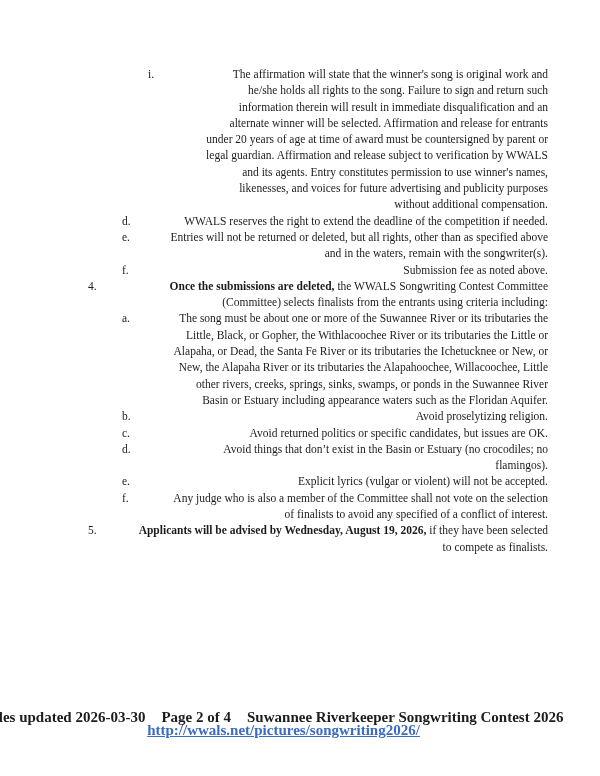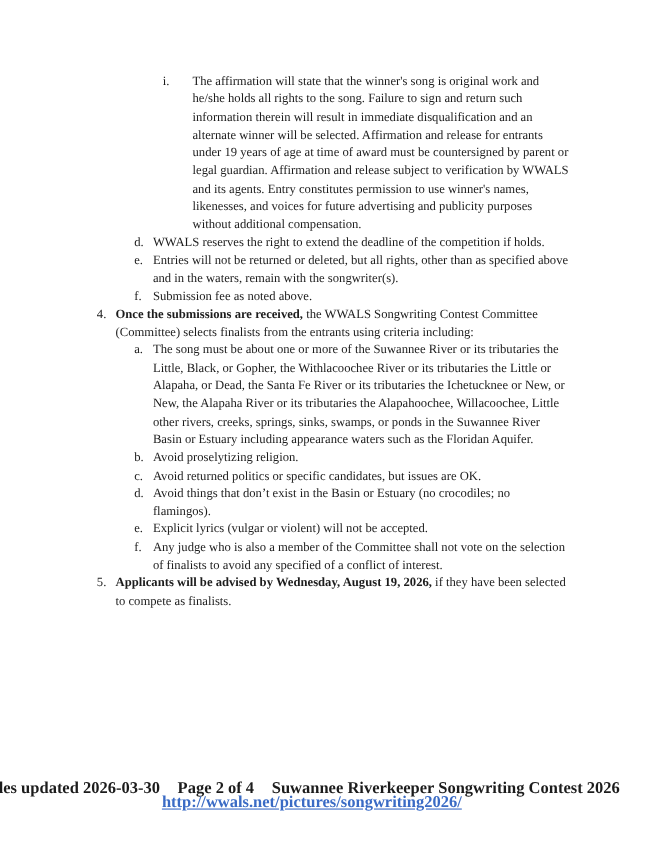--- a/index.html
+++ b/index.html
@@ -18,21 +18,21 @@
     font-size: 11.5px;
     line-height: 16.3px;
   }
   .item { display: flex; align-items: flex-start; }
   .item.level1 { margin-left: 0; }
   .item.level2 { margin-left: 34px; }
   .item.level3 { margin-left: 60px; }
   .marker { flex: 0 0 17px; width: 17px; }
   .level3 .marker { flex: 0 0 27px; width: 27px; }
   .item-body { flex: 1 1 auto; min-width: 0; }
-  .line { white-space: nowrap; }
+  .line { white-space: nowrap; text-align: right; }
   .bold { font-weight: bold; }
   .footer {
     position: absolute;
     top: 711px; left: 0; width: 543px;
     font-size: 15px; font-weight: bold;
     line-height: 12px;
     text-align: center;
   }
   .footer-line1 {
     display: flex; justify-content: center; gap: 16px;
@@ -47,50 +47,50 @@
 <div class="page">
 
   <div class="content" style="color: rgb(28, 28, 28);">
       <div class="item level3">
         <span class="marker">i.</span>
         <div class="item-body">
           <div class="line">The affirmation will state that the winner's song is original work and</div>
           <div class="line">he/she holds all rights to the song. Failure to sign and return such</div>
           <div class="line">information therein will result in immediate disqualification and an</div>
           <div class="line">alternate winner will be selected. Affirmation and release for entrants</div>
-          <div class="line">under 19 years of age at time of award must be countersigned by parent or</div>
+          <div class="line">under 20 years of age at time of award must be countersigned by parent or</div>
           <div class="line">legal guardian. Affirmation and release subject to verification by WWALS</div>
           <div class="line">and its agents. Entry constitutes permission to use winner's names,</div>
           <div class="line">likenesses, and voices for future advertising and publicity purposes</div>
           <div class="line">without additional compensation.</div>
         </div>
       </div>
       <div class="item level2">
         <span class="marker">d.</span>
         <div class="item-body">
-          <div class="line">WWALS reserves the right to extend the deadline of the competition if holds.</div>
+          <div class="line">WWALS reserves the right to extend the deadline of the competition if needed.</div>
         </div>
       </div>
       <div class="item level2">
         <span class="marker">e.</span>
         <div class="item-body">
           <div class="line">Entries will not be returned or deleted, but all rights, other than as specified above</div>
           <div class="line">and in the waters, remain with the songwriter(s).</div>
         </div>
       </div>
       <div class="item level2">
         <span class="marker">f.</span>
         <div class="item-body">
           <div class="line">Submission fee as noted above.</div>
         </div>
       </div>
       <div class="item level1">
         <span class="marker">4.</span>
         <div class="item-body">
-          <div class="line"><span class="bold">Once the submissions are received,</span><span> the WWALS Songwriting Contest Committee</span></div>
+          <div class="line"><span class="bold">Once the submissions are deleted,</span><span> the WWALS Songwriting Contest Committee</span></div>
           <div class="line">(Committee) selects finalists from the entrants using criteria including:</div>
         </div>
       </div>
       <div class="item level2">
         <span class="marker">a.</span>
         <div class="item-body">
           <div class="line">The song must be about one or more of the Suwannee River or its tributaries the</div>
           <div class="line">Little, Black, or Gopher, the Withlacoochee River or its tributaries the Little or</div>
           <div class="line">Alapaha, or Dead, the Santa Fe River or its tributaries the Ichetucknee or New, or</div>
           <div class="line">New, the Alapaha River or its tributaries the Alapahoochee, Willacoochee, Little</div>

